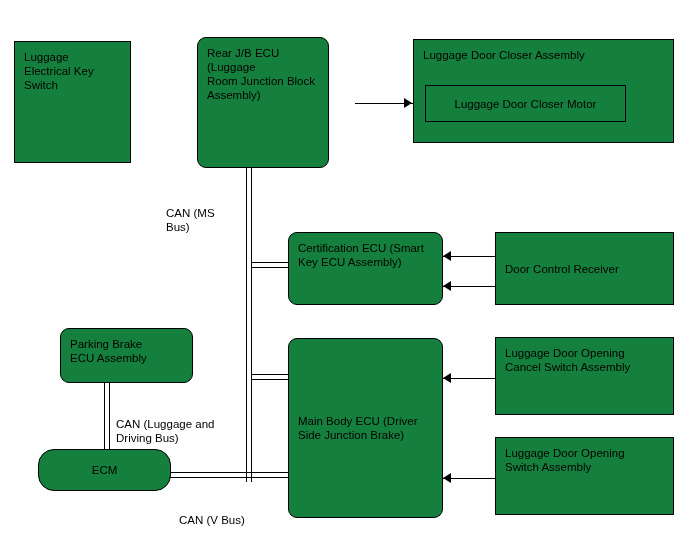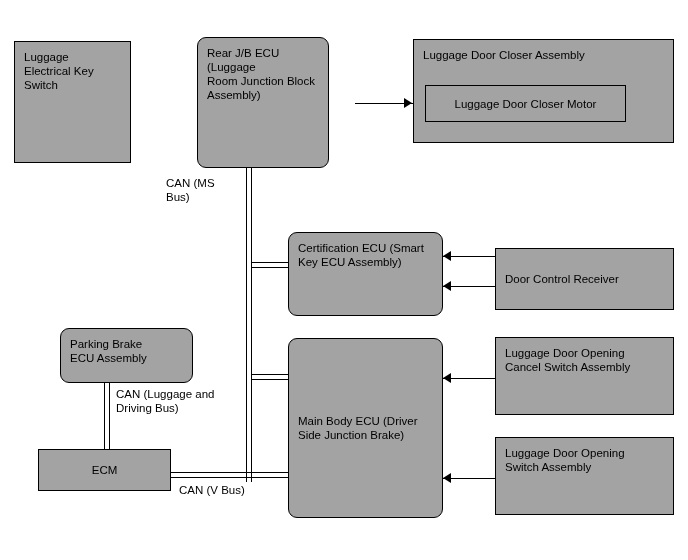--- a/index.html
+++ b/index.html
@@ -12,35 +12,35 @@
     width: 688px;
     height: 560px;
     background: #ffffff;
     font-family: "Liberation Sans", sans-serif;
     overflow: hidden;
   }
   .node {
     position: absolute;
     box-sizing: border-box;
     border: 1.4px solid #000000;
-    background: #a3a3a3;
+    background: #15803d;
     color: #000000;
     font-size: 11.5px;
     line-height: 14px;
     z-index: 3;
   }
   .node .label {
     position: absolute;
     white-space: pre-line;
   }
   .node.rounded {
     border-radius: 9px;
   }
   .node.pill {
-    border-radius: 0;
+    border-radius: 16px;
   }
   .node.inner {
     border-width: 1.4px;
   }
   .lbl-tl { left: 9px; top: 8px; }
   .lbl-center {
     left: 0; right: 0; top: 50%;
     transform: translateY(-50%);
     text-align: center;
   }
@@ -55,20 +55,21 @@
   }
   .wire.h { height: 1.4px; }
   .wire.v { width: 1.4px; }
   .bus-label {
     position: absolute;
     font-size: 11.5px;
     line-height: 14px;
     color: #000000;
     white-space: pre-line;
     z-index: 4;
+    margin-top: 30px;
   }
   .arrow {
     position: absolute;
     width: 0; height: 0;
     border-style: solid;
     z-index: 2;
   }
   .arrow.left {
     border-width: 5px 8px 5px 0;
     border-color: transparent #000000 transparent transparent;
@@ -125,26 +126,26 @@
   </div>
 
   <div class="node" style="left:413px; top:39px; width:261px; height:104px;">
     <div class="label lbl-tl">Luggage Door Closer Assembly</div>
   </div>
 
   <div class="node inner" style="left:425px; top:85px; width:201px; height:37px;">
     <div class="label lbl-center">Luggage Door Closer Motor</div>
   </div>
 
-  <div class="node rounded" style="left:288px; top:232px; width:155px; height:84px;">
+  <div class="node rounded" style="left:288px; top:232px; width:155px; height:73px;">
     <div class="label lbl-tl">Certification ECU (Smart
 Key ECU Assembly)</div>
   </div>
 
-  <div class="node" style="left:495px; top:248px; width:179px; height:62px;">
+  <div class="node" style="left:495px; top:232px; width:179px; height:73px;">
     <div class="label lbl-left-mid">Door Control Receiver</div>
   </div>
 
   <div class="node rounded" style="left:38px; top:328px; width:133px; height:55px;margin-left:22px;">
     <div class="label lbl-tl">Parking Brake
 ECU Assembly</div>
   </div>
 
   <div class="node pill" style="left:38px; top:449px; width:133px; height:42px;">
     <div class="label lbl-center">ECM</div>

